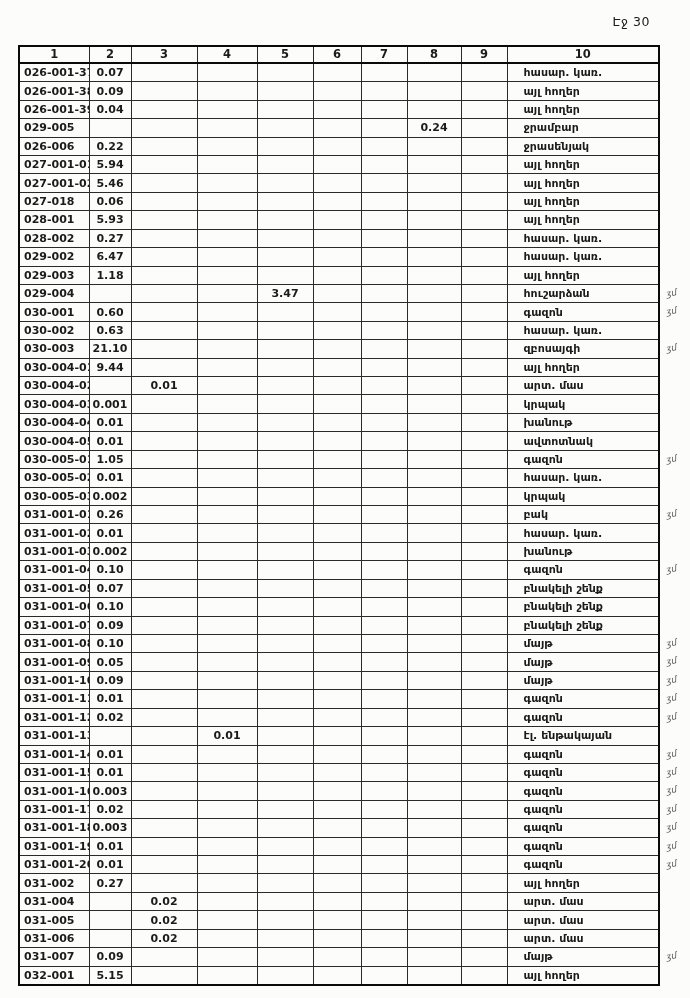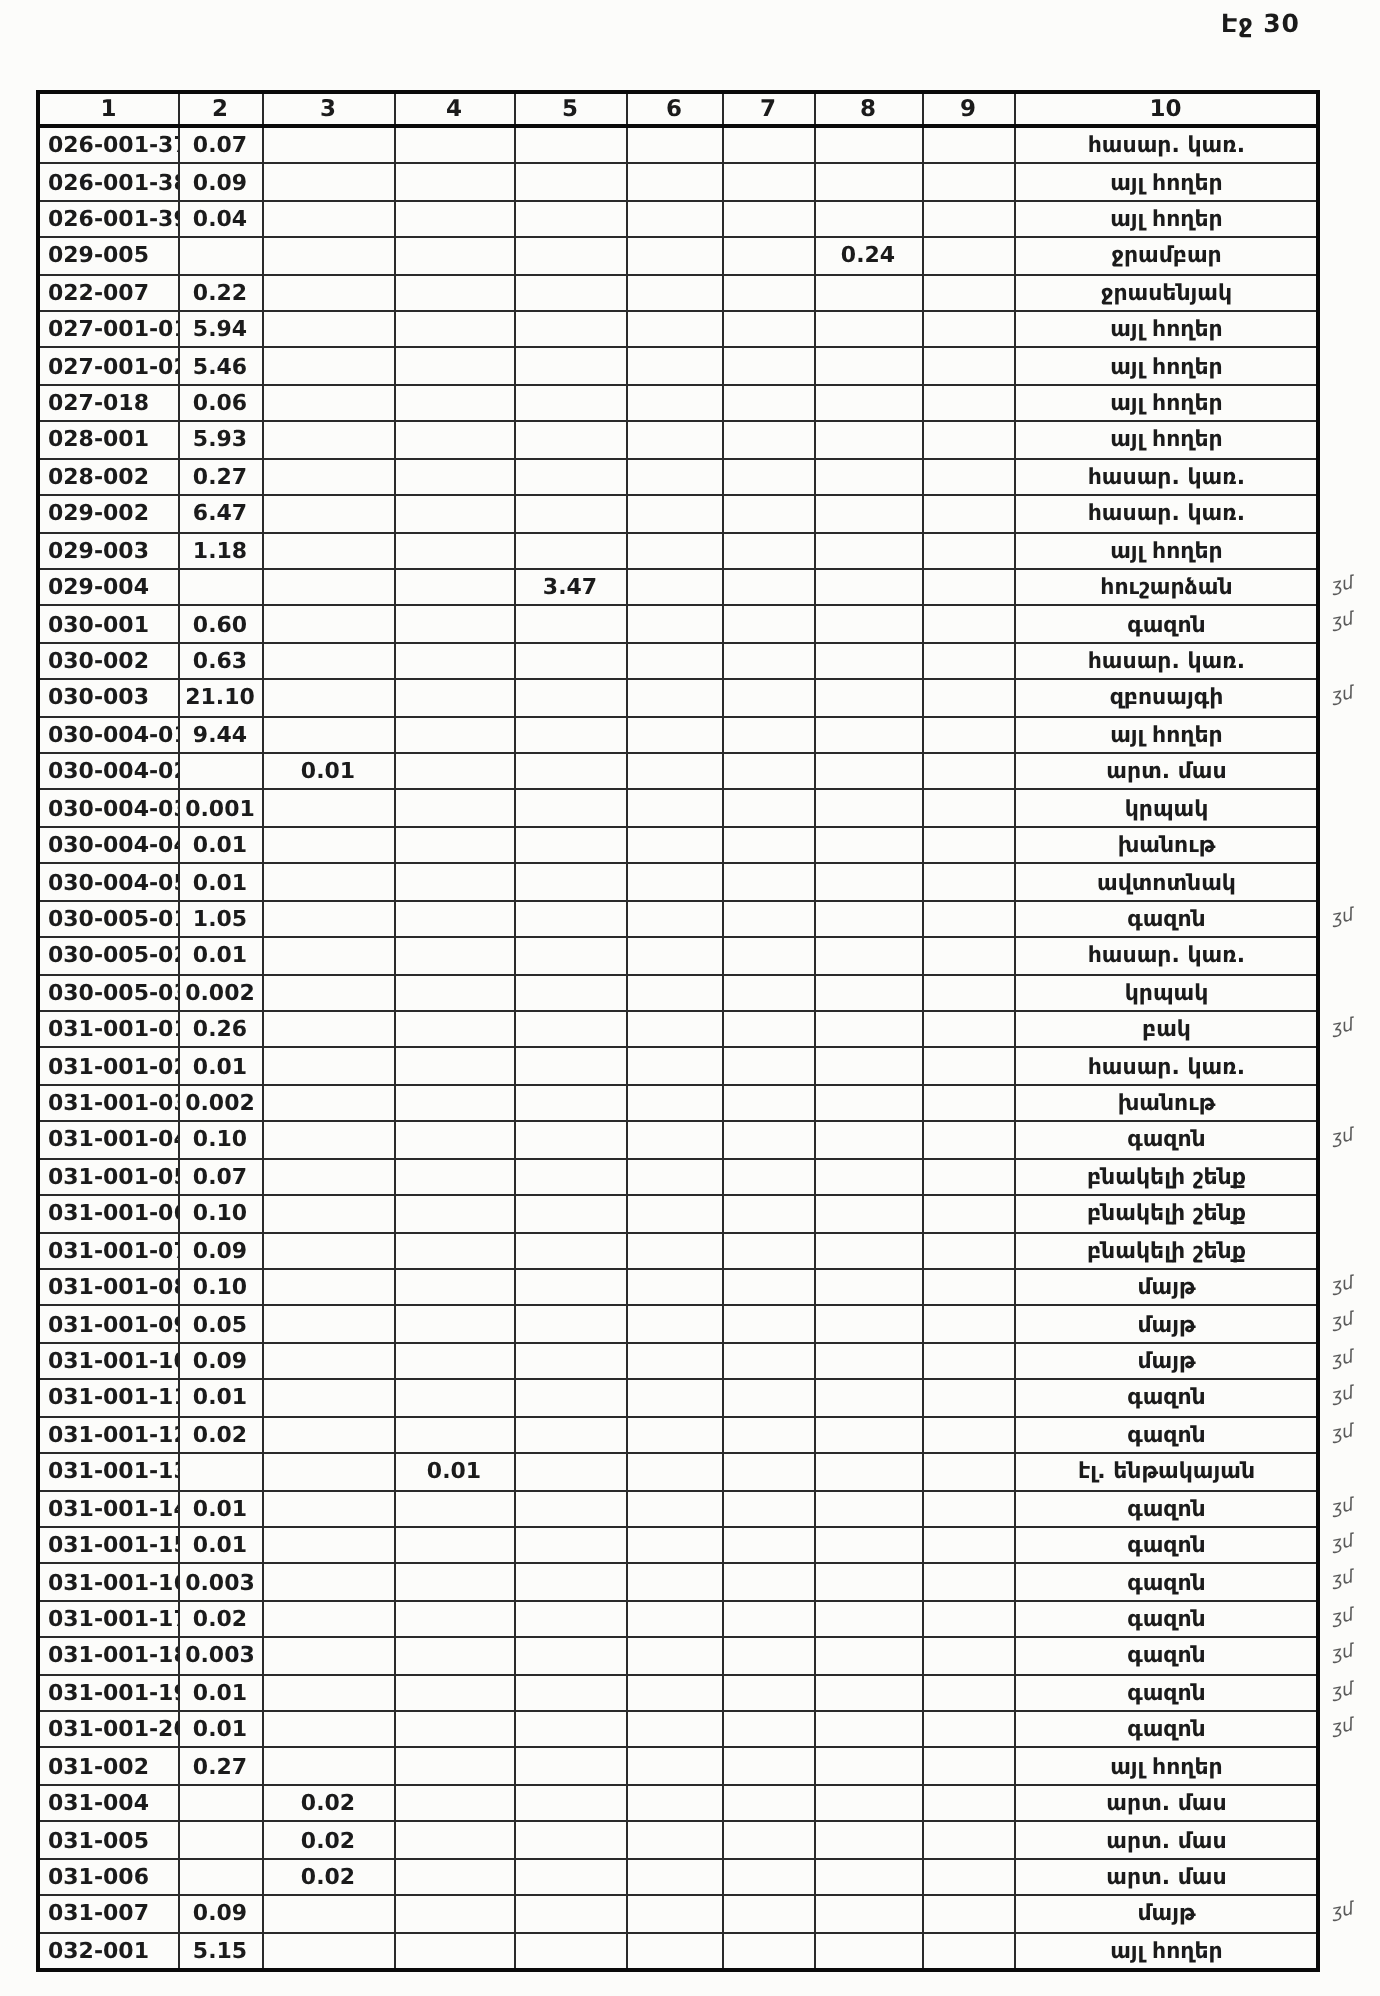--- a/index.html
+++ b/index.html
@@ -3,43 +3,43 @@
 <meta charset="utf-8">
 <style>
   html,body{margin:0;padding:0;}
   body{
     width:690px;height:998px;position:relative;overflow:hidden;
     background:var(--paper,#fcfcfa);
     font-family:"DejaVu Sans","Liberation Sans",sans-serif;
     color:var(--ink,#1b1b1b);
   }
   .page-number{
-    position:absolute;top:4px;right:40px;
-    font-size:12.5px;font-weight:bold;letter-spacing:.5px;
+    position:absolute;top:14px;right:40px;
+    font-size:12.5px;font-weight:normal;letter-spacing:.5px;
   }
   .sheet-table{
     position:absolute;left:18px;top:45px;width:640px;height:941px;
     border-collapse:collapse;table-layout:fixed;
     font-size:11px;font-weight:bold;
   }
   .sheet-table tr{height:17.4px;}
   .sheet-table th,.sheet-table td{
     border:1px solid #2a2a2a;
     padding:0 3px;overflow:hidden;white-space:nowrap;
     line-height:15px;vertical-align:middle;
   }
   .sheet-table{border:2px solid #0a0a0a;}
   .sheet-table thead th{
     text-align:center;font-weight:bold;font-size:11.5px;
     border-bottom:2px solid #0a0a0a;
   }
   .sheet-table td{text-align:center;}
   .sheet-table td:first-child{text-align:left;padding-left:4px;}
   .sheet-table td:last-child{
-    text-align:center;padding-left:4px;position:relative;overflow:visible;
+    text-align:left;padding-left:16px;position:relative;overflow:visible;
   }
   .mark{
     position:absolute;left:calc(100% + 8px);top:1px;
     font-size:9px;font-weight:normal;font-style:italic;
     color:var(--mark,#5a5a5a);transform:rotate(-10deg);
     white-space:nowrap;
   }
 </style>
 </head>
 <body>
@@ -116,21 +116,21 @@
     <td></td>
     <td></td>
     <td></td>
     <td></td>
     <td></td>
     <td>0.24</td>
     <td></td>
     <td>ջրամբար</td>
   </tr>
       <tr>
-    <td>022-007</td>
+    <td>026-006</td>
     <td>0.22</td>
     <td></td>
     <td></td>
     <td></td>
     <td></td>
     <td></td>
     <td></td>
     <td></td>
     <td>ջրասենյակ</td>
   </tr>

